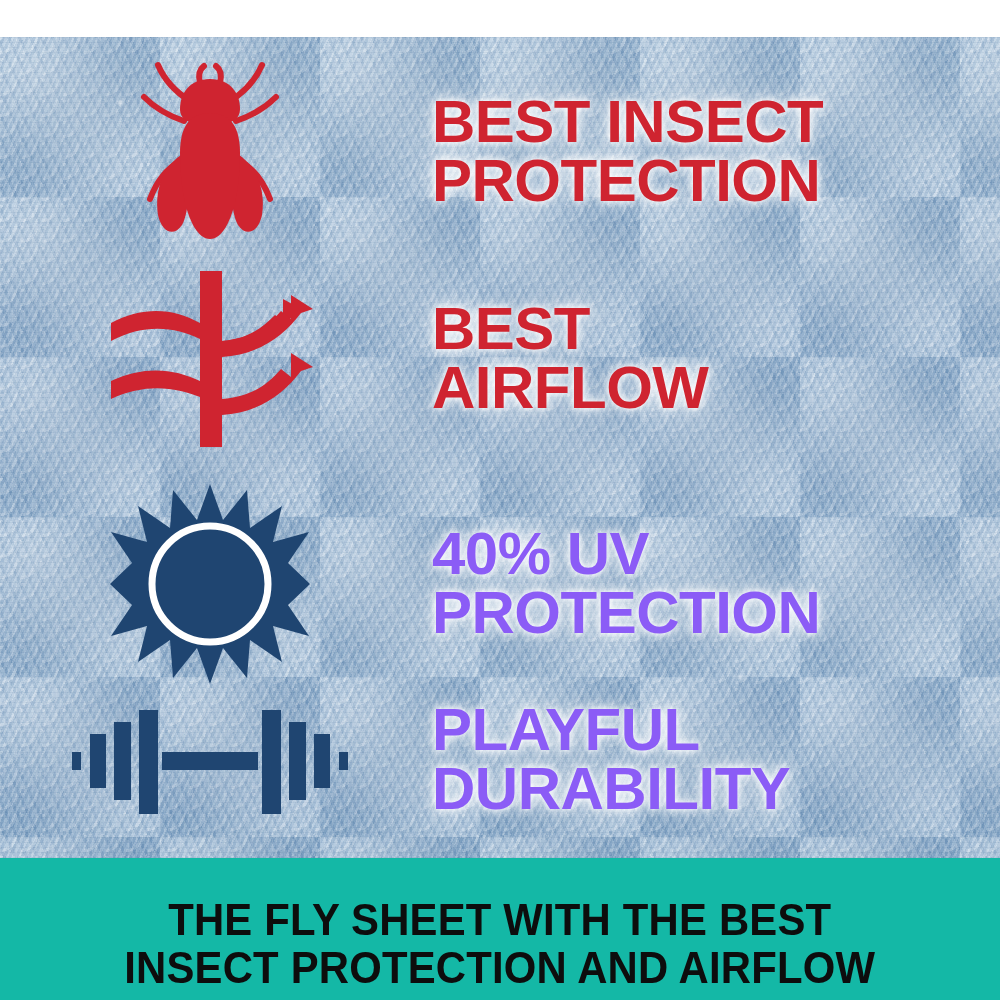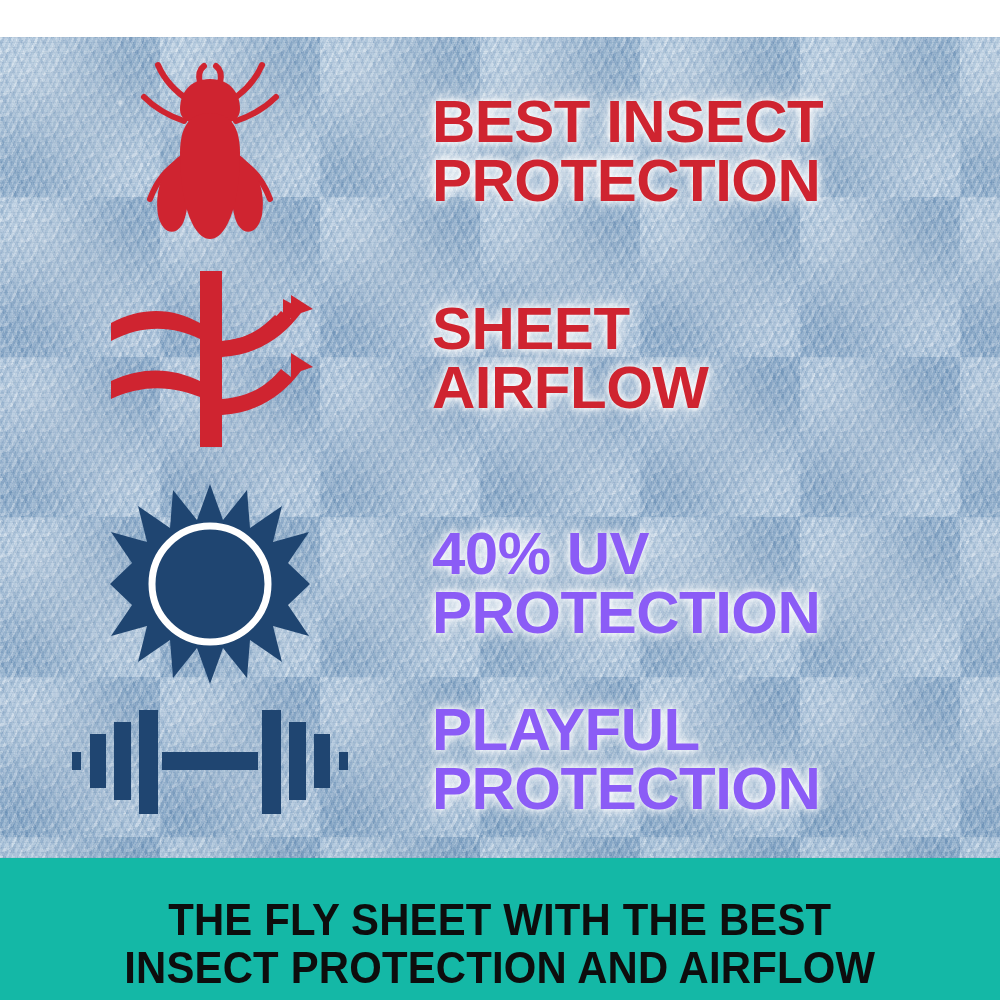--- a/index.html
+++ b/index.html
@@ -221,21 +221,21 @@
 
           <path d="M6 112 C 40 96, 70 100, 95 112 L 95 128 C 70 118, 40 114, 6 130 Z" fill="#cf2430"></path>
 
           <path d="M117 72 C 142 70, 156 60, 170 46 L 178 52 L 178 30 L 200 42 L 190 44 C 172 66, 150 82, 117 86 Z" fill="#cf2430"></path>
           <path d="M117 72 C 146 70, 162 58, 176 42 L 186 50 L 186 26 L 208 40 L 196 44 C 178 68, 152 86, 117 88 Z" fill="#cf2430"></path>
 
           <path d="M117 130 C 146 128, 162 116, 176 100 L 186 108 L 186 84 L 208 98 L 196 102 C 178 126, 152 144, 117 146 Z" fill="#cf2430"></path>
         </svg>
       </div>
       <div class="text-cell">
-        <p class="headline red">SHEET
+        <p class="headline red">BEST
 AIRFLOW</p>
       </div>
     </div>
 
     <div class="row row-3">
       <div class="icon-cell">
         <svg width="200" height="200" viewBox="0 0 200 200" aria-hidden="true">
           <polygon fill="#1f4571" points="100,0 113,36 137,6 140,44 172,22 163,58 199,48 178,79 200,100 178,121 199,152 163,142 172,178 140,156 137,194 113,164 100,200 87,164 63,194 60,156 28,178 37,142 1,152 22,121 0,100 22,79 1,48 37,58 28,22 60,44 63,6 87,36"></polygon>
           <circle cx="100" cy="100" r="58" fill="none" stroke="#ffffff" stroke-width="7"></circle>
         </svg>
@@ -260,21 +260,21 @@
 
             <rect x="192" y="10" width="19" height="104"></rect>
             <rect x="219" y="22" width="17" height="78"></rect>
             <rect x="244" y="34" width="16" height="54"></rect>
             <rect x="269" y="52" width="9" height="18"></rect>
           </g>
         </svg>
       </div>
       <div class="text-cell">
         <p class="headline navy">PLAYFUL
-PROTECTION</p>
+DURABILITY</p>
       </div>
     </div>
 
   </div>
 
   <div class="caption-band">
     <p class="caption-text">THE FLY SHEET WITH THE BEST
 INSECT PROTECTION AND AIRFLOW</p>
   </div>
 

